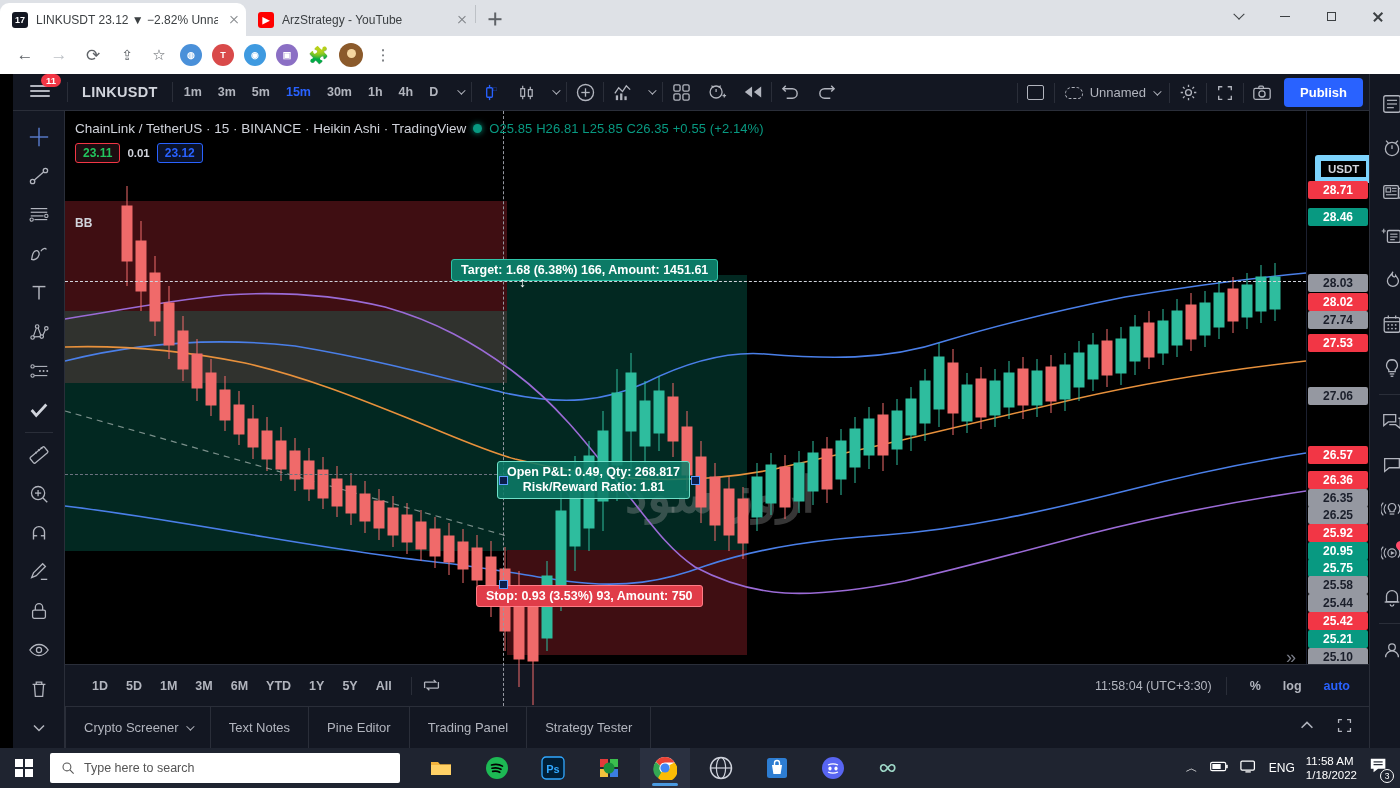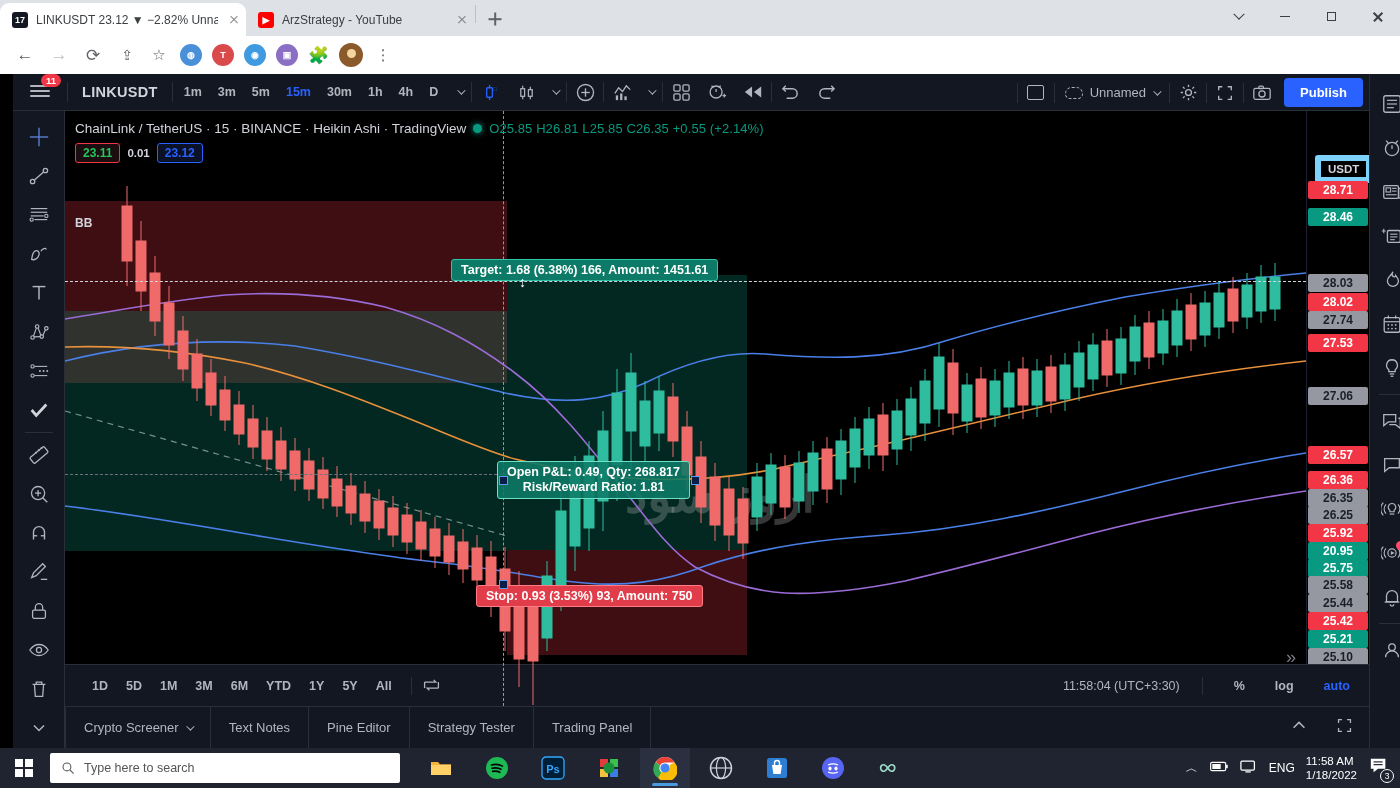--- a/index.html
+++ b/index.html
@@ -188,21 +188,21 @@
   }
   .bb1 { bottom: 42px; }
   .bb2 { bottom: 0; }
   .tf { font-size: 12.5px; font-weight: bold; color: #b2b5be; padding: 5px 9px; border-radius: 4px;}
   .vbar { width: 1px; height: 18px; background: #2a2e39; margin: 0 10px; }
   .clock { font-size: 12.5px; color: #b2b5be; }
   .pctbtn { font-size: 12.5px; font-weight: bold; color: #b2b5be; padding: 5px 9px;}
   .pctbtn.on { color: #2962ff; }
   .panel-tab { font-size: 13px; color: #b2b5be; padding: 0 18px; height: 42px; display:flex; align-items:center; gap:7px; border-right: 1px solid #2a2e39;}
   .panel-tab:first-child { border-left: 1px solid #2a2e39; }
-  .bb-right { margin-left: auto; display: flex; align-items: center; gap: 12px; padding-right: 10px;}
+  .bb-right { margin-left: auto; display: flex; align-items: center; gap: 4px; padding-right: 10px;}
 
   
   .zone { position: absolute; }
   .zone-profit { background: rgba(8,153,129,.26); }
   .zone-loss { background: rgba(242,54,69,.26); }
   .tag {
     position: absolute; font-size: 12.5px; font-weight: bold; color: #fff;
     padding: 3px 9px; border-radius: 3px; white-space: nowrap; z-index: 25;
   }
   .tag-target { background: #0c7a66; border: 1px solid #2ec5a8; }
@@ -912,22 +912,22 @@
       </div>
     </div>
 
     <div class="bottom-bar bb2">
       <div class="panel-tab">
         <span>Crypto Screener</span>
         <span class="chev-d"></span>
       </div>
       <div class="panel-tab">Text Notes</div>
       <div class="panel-tab">Pine Editor</div>
+      <div class="panel-tab">Trading Panel</div>
       <div class="panel-tab">Strategy Tester</div>
-      <div class="panel-tab">Trading Panel</div>
       <div class="bb-right">
         <span style="padding:0 10px">
           <svg width="18" height="18" viewBox="0 0 20 20">
               <polyline points="4,12 10,6 16,12" fill="none" stroke="#b2b5be" stroke-width="1.7"></polyline>
             </svg>
         </span>
         <span style="padding:0 6px">
           <svg width="17" height="17" viewBox="0 0 20 20">
               <path d="M3 7V3h4M17 7V3h-4M3 13v4h4M17 13v4h-4" fill="none" stroke="#b2b5be" stroke-width="1.5"></path>
             </svg>

